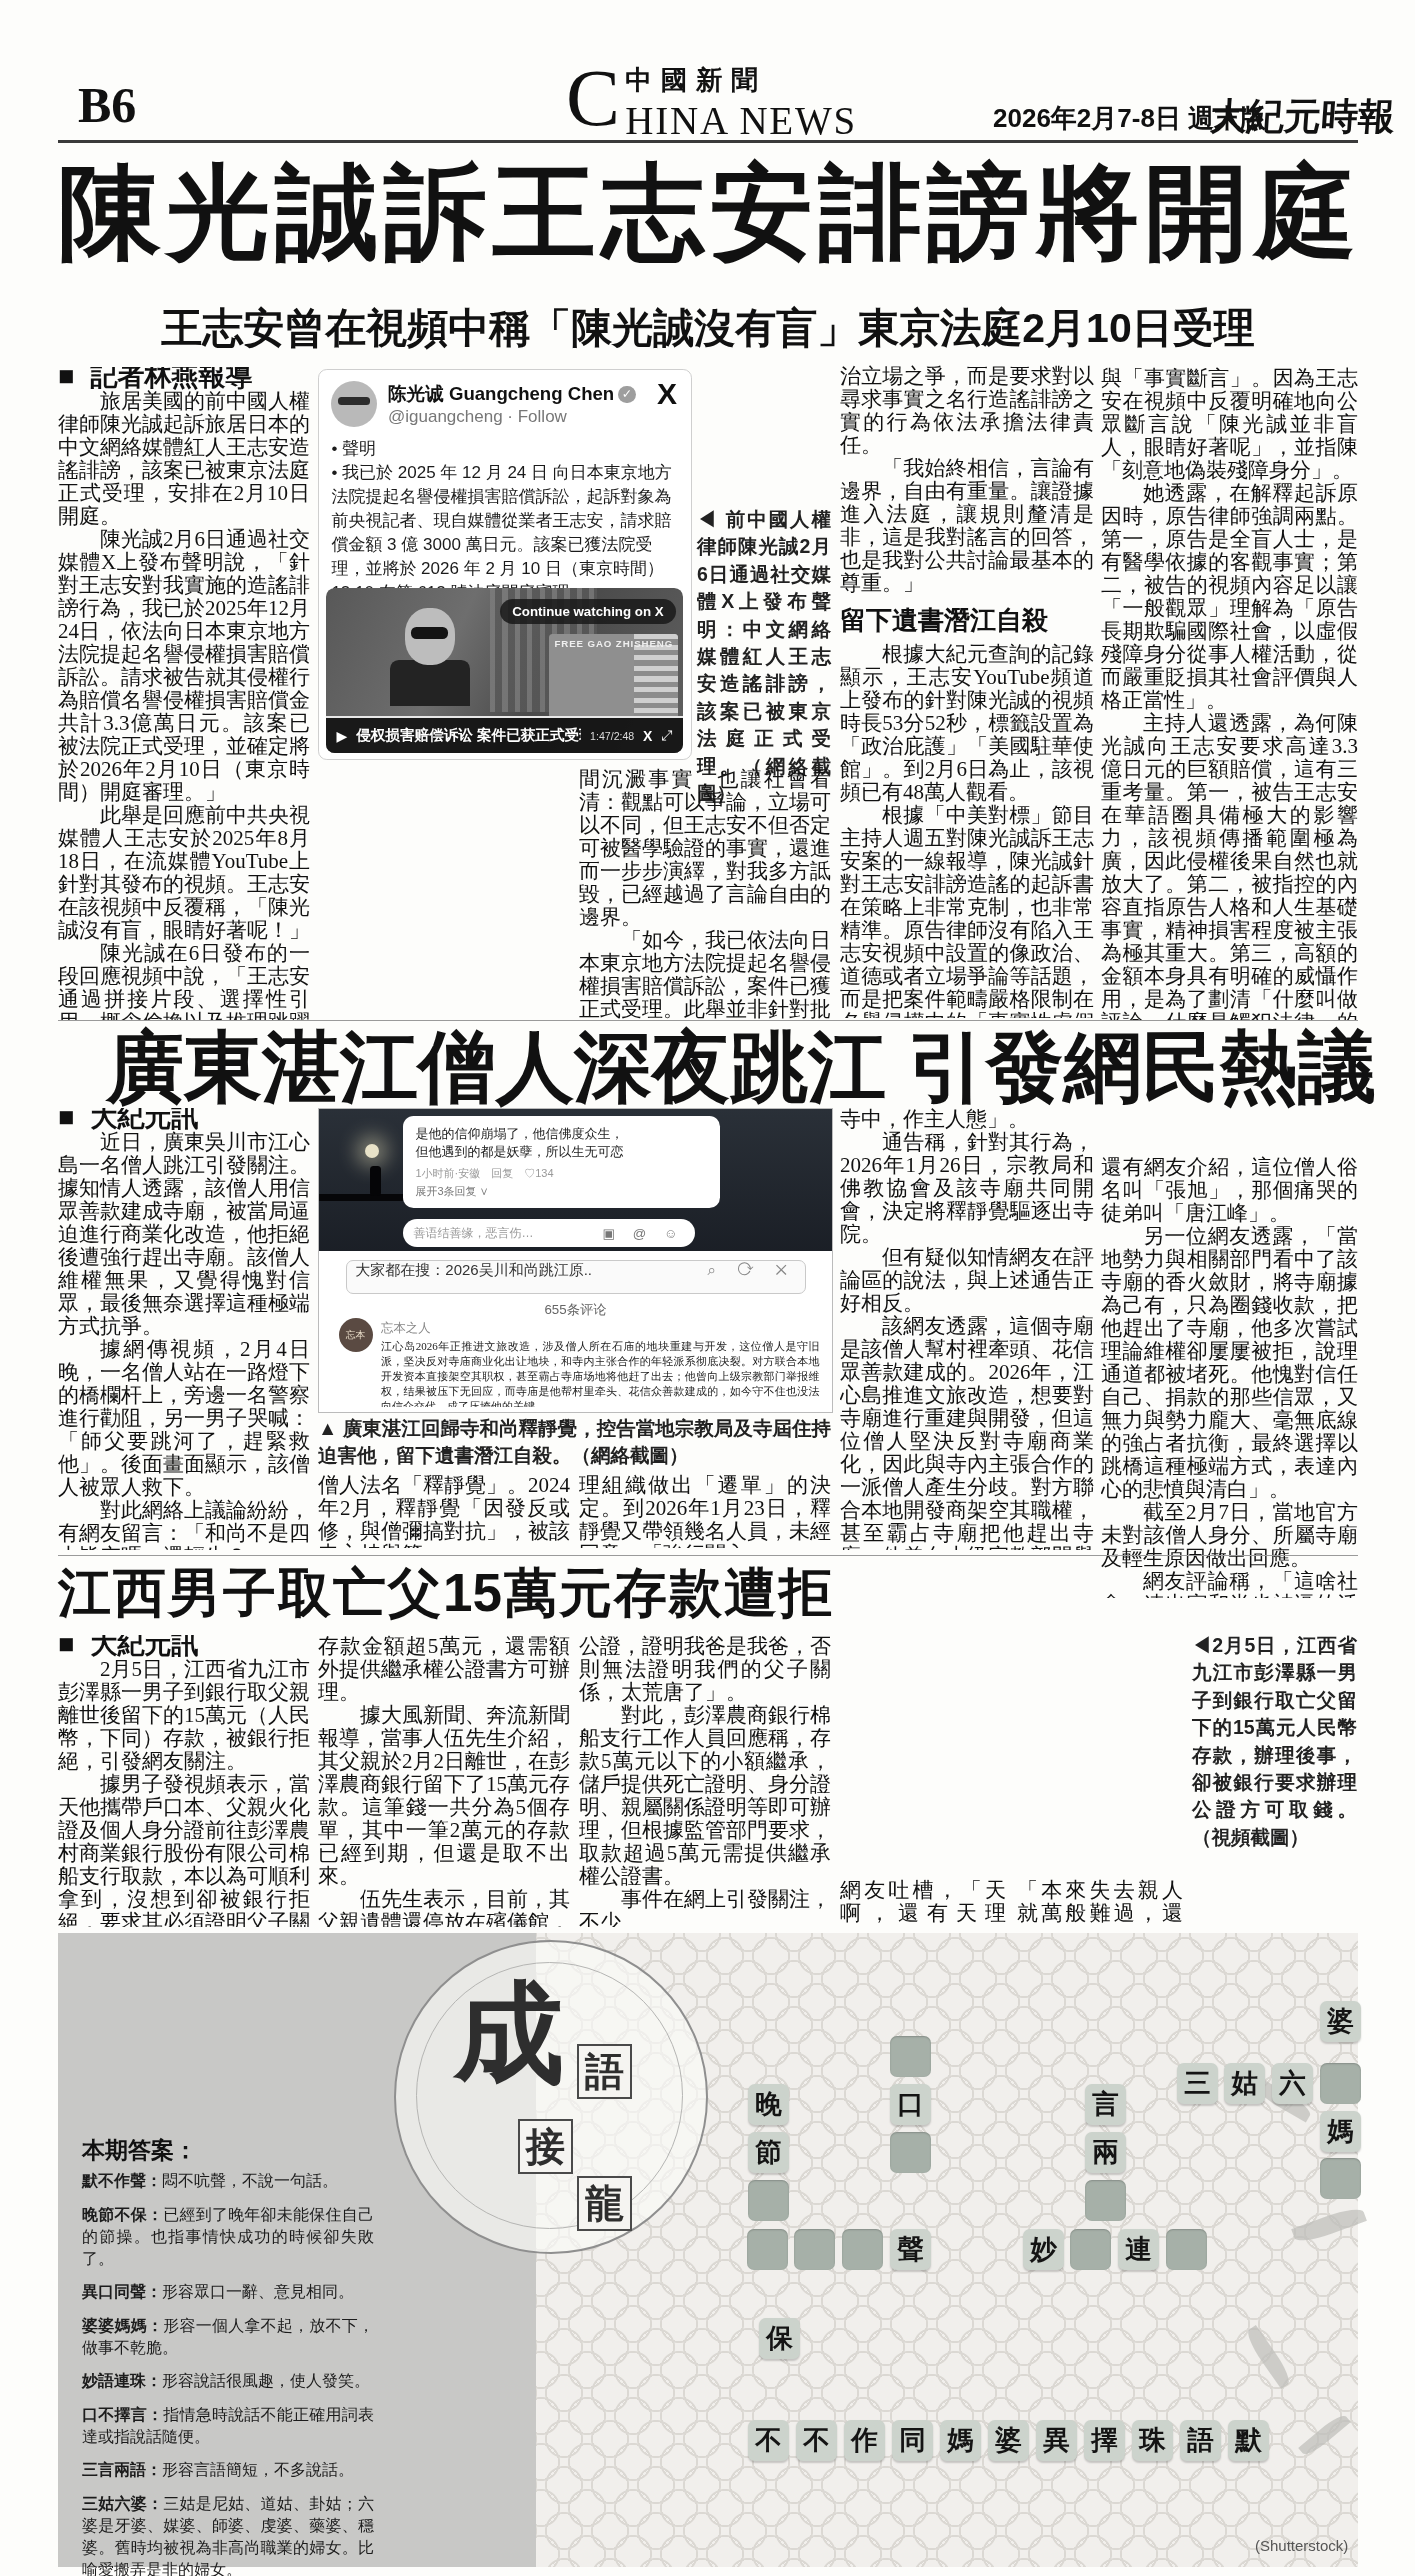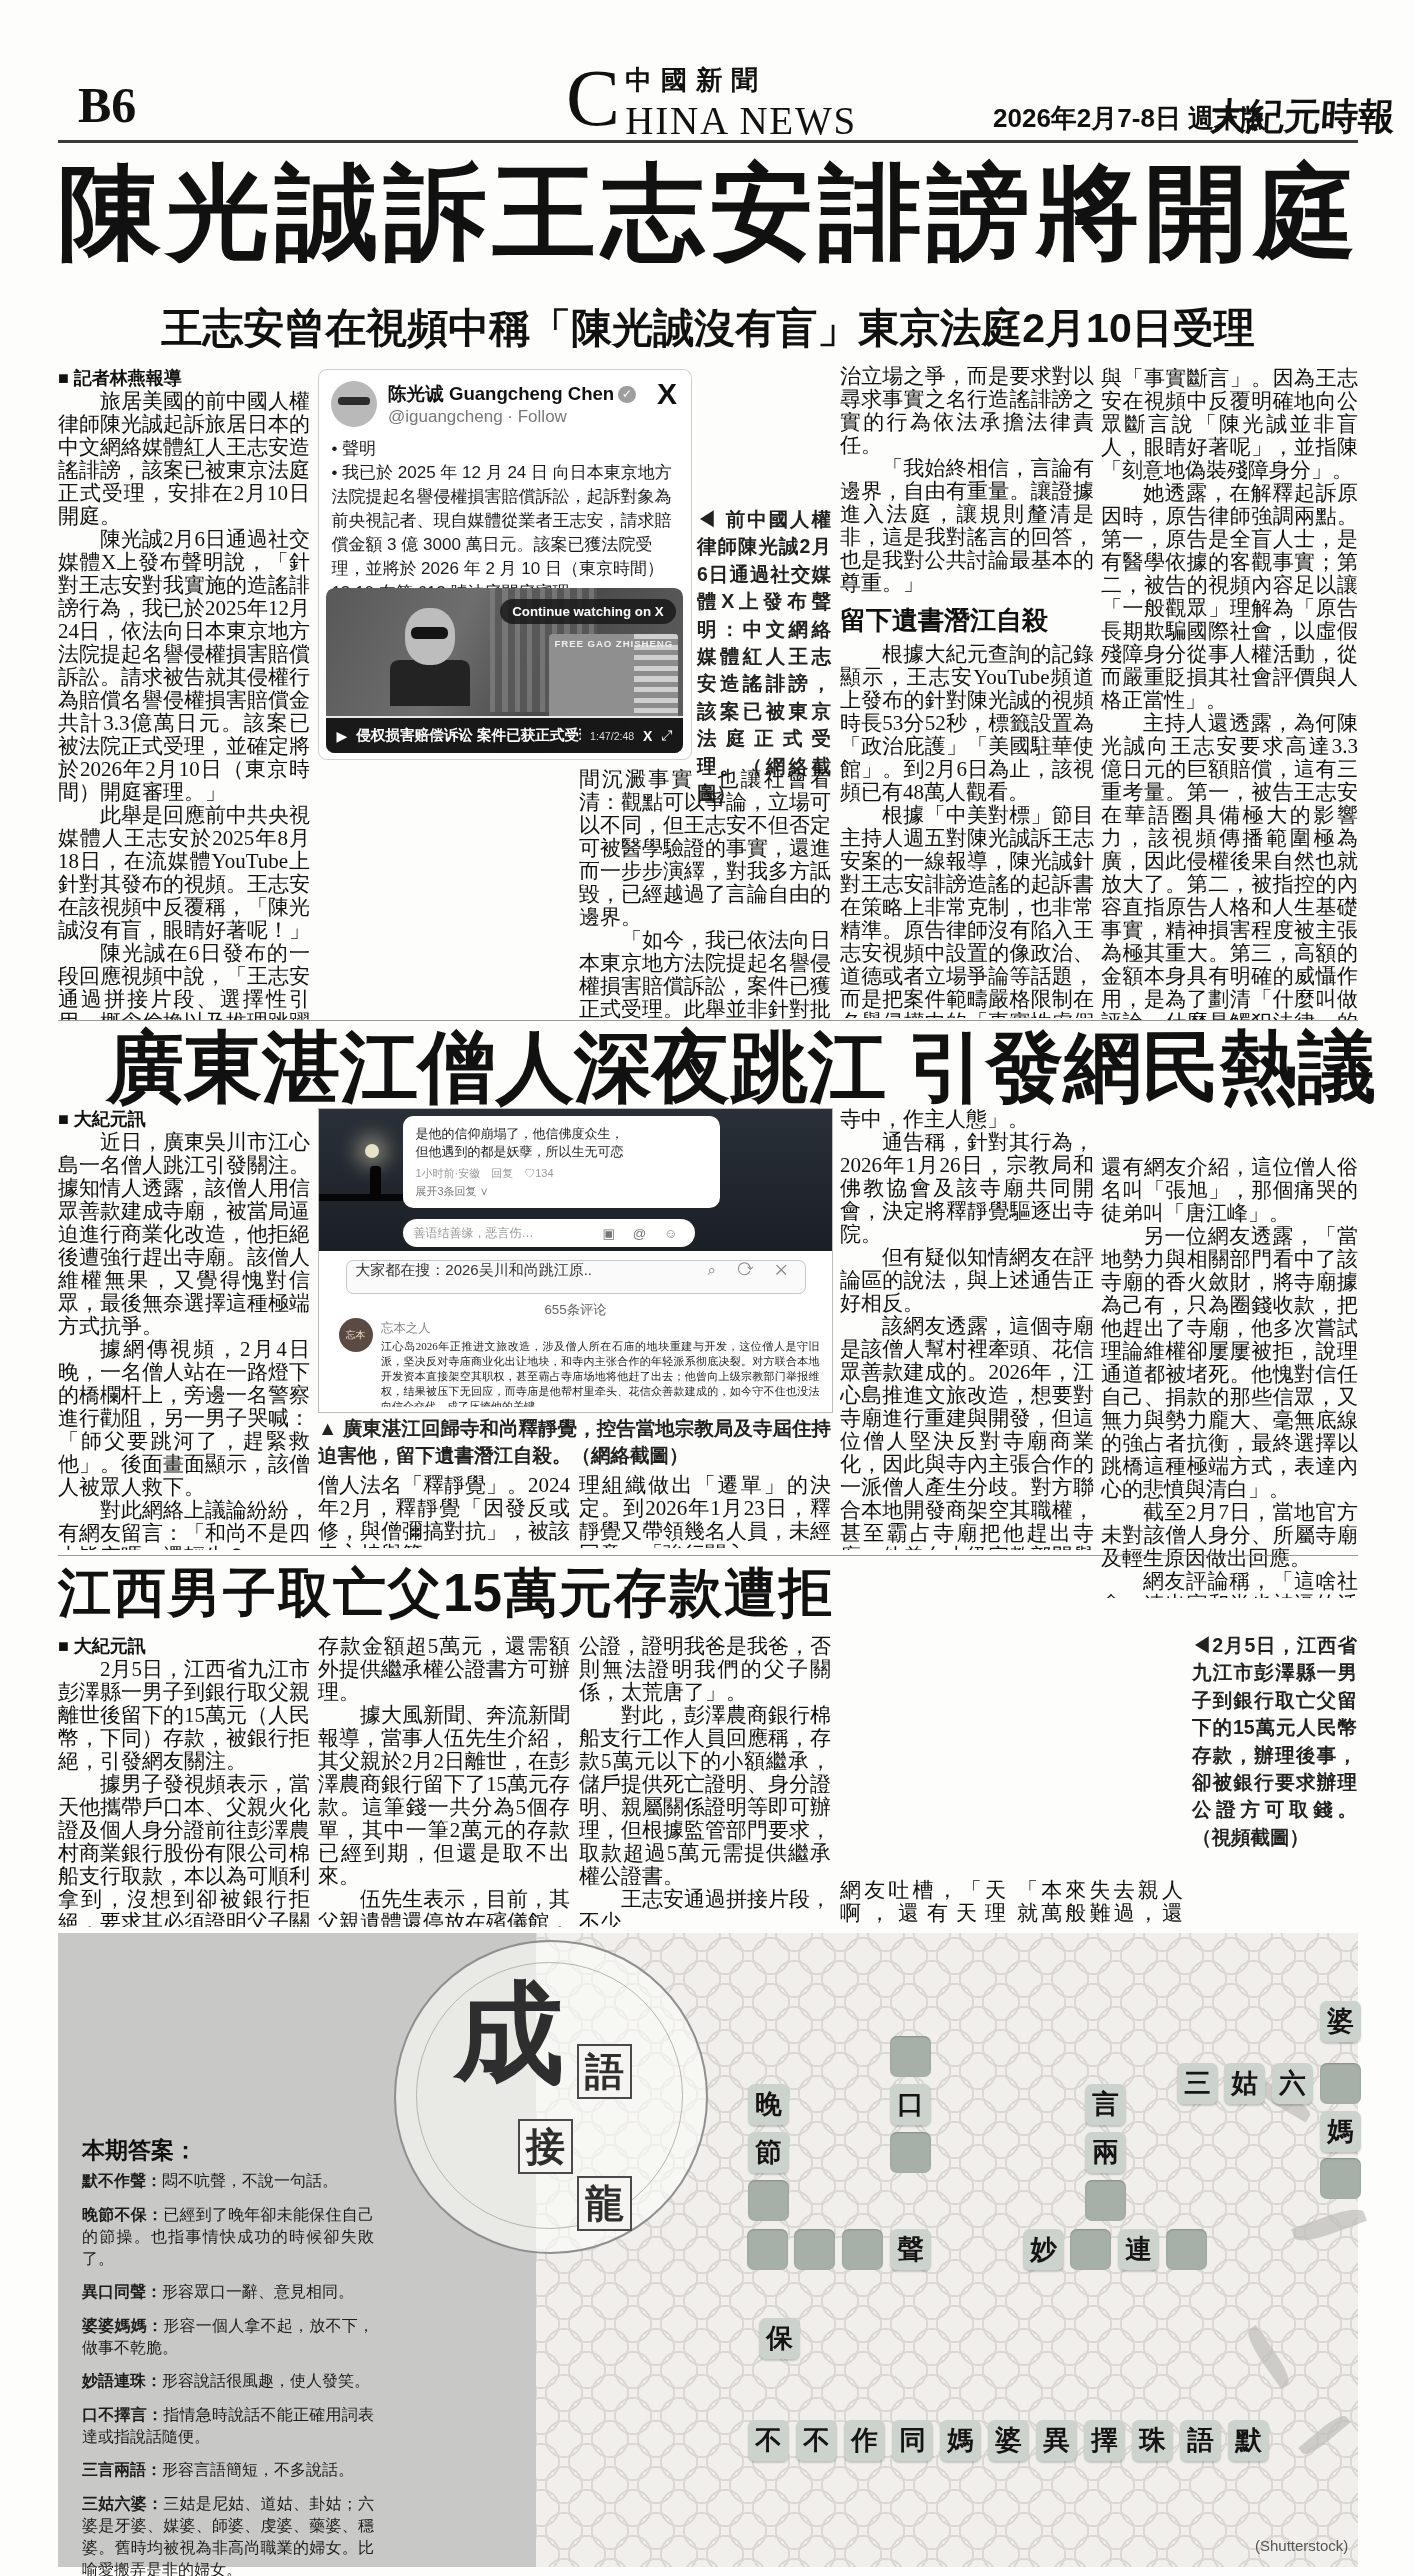--- a/index.html
+++ b/index.html
@@ -17,21 +17,21 @@
   .thinrule{background:#9a9a9a;height:0.9px;}
   
   .h1{font-size:103px;font-weight:900;line-height:1;white-space:nowrap;text-align:justify;text-align-last:justify;font-family:"Liberation Sans",sans-serif;letter-spacing:1.8px;}
   .sub{font-size:41px;font-weight:900;text-align:center;font-family:"Liberation Sans",sans-serif;}
   .h2{font-size:78px;font-weight:900;line-height:1;text-align:justify;text-align-last:justify;white-space:nowrap;font-family:"Liberation Sans",sans-serif;}
   .h3{font-size:53px;font-weight:900;line-height:1;text-align:justify;text-align-last:justify;white-space:nowrap;font-family:"Liberation Sans",sans-serif;}
   
   .col{font-size:21px;line-height:23px;text-align:justify;overflow:hidden;}
   .col p{margin:0;text-indent:2em;}
   .cont > p:first-child{text-indent:0;}
-  .byline{font-family:Liberation Sans, sans-serif;font-weight:700;font-size:18px;margin:0 0 5.3px 0;text-indent:0 !important;}
+  .byline{font-family:Liberation Mono, monospace;font-weight:700;font-size:27px;margin:0 0 5.3px 0;text-indent:0 !important;}
   .crosshead{font-family:"Liberation Sans",sans-serif;font-weight:900;font-size:26px;margin:14px 0 10.6px 0;text-indent:0 !important;}
   .cap{font-family:"Liberation Sans",sans-serif;font-weight:700;font-size:19.5px;line-height:27.4px;text-align:justify;color:#222;}
   
   .tweet{background:#fff;border:1.8px solid #cfcfcf;border-radius:8.8px;font-family:"Liberation Sans",sans-serif;}
   .tw-ava{width:46px;height:46px;border-radius:50%;background:#b9b9b9;position:relative;overflow:hidden;}
   .tw-ava:after{content:"";position:absolute;left:7px;top:16px;width:32px;height:8.8px;background:#2c2c2c;border-radius:3.5px;}
   .tw-name{font-size:18.6px;font-weight:700;}
   .tw-badge{display:inline-block;width:17.7px;height:17.7px;border-radius:50%;background:#9e9e9e;color:#fff;font-size:12.4px;text-align:center;line-height:17.7px;vertical-align:1.8px;}
   .tw-handle{font-size:17px;color:#777;}
   .tw-x{font-size:30px;font-weight:900;}
@@ -272,21 +272,21 @@
       </div>
   </div>
   <div class="abs col cont" style="left:318px;top:1635px;width:252px;height:292px;">
       <p>存款金額超5萬元，還需額外提供繼承權公證書方可辦理。</p>
       <p>據大風新聞、奔流新聞報導，當事人伍先生介紹，其父親於2月2日離世，在彭澤農商銀行留下了15萬元存款。這筆錢一共分為5個存單，其中一筆2萬元的存款已經到期，但還是取不出來。</p>
       <p>伍先生表示，目前，其父親遺體還停放在殯儀館，等著這筆錢下葬。「銀行的人讓我們去做</p>
     </div>
   <div class="abs col cont" style="left:579px;top:1635px;width:252px;height:292px;">
       <p>公證，證明我爸是我爸，否則無法證明我們的父子關係，太荒唐了」。</p>
       <p>對此，彭澤農商銀行棉船支行工作人員回應稱，存款5萬元以下的小額繼承，儲戶提供死亡證明、身分證明、親屬關係證明等即可辦理，但根據監管部門要求，取款超過5萬元需提供繼承權公證書。</p>
-      <p>王志安通過拼接片段，不少</p>
+      <p>事件在網上引發關注，不少</p>
     </div>
 
   <div class="abs bank" style="left:840px;top:1630px;width:341px;height:241px;">
     <div class="bank-sign">
       <div class="bank-mark"></div>
       <div class="bank-zh">彭泽农商银行</div>
       <div class="bank-en">PENGZE RURAL COMMERCIAL BANK</div>
     </div>
     <div class="bank-banner"></div>
     <div class="bank-door"></div>

